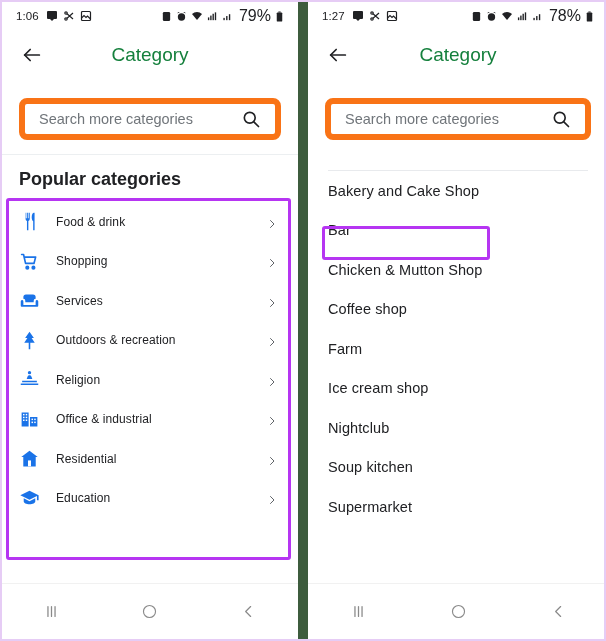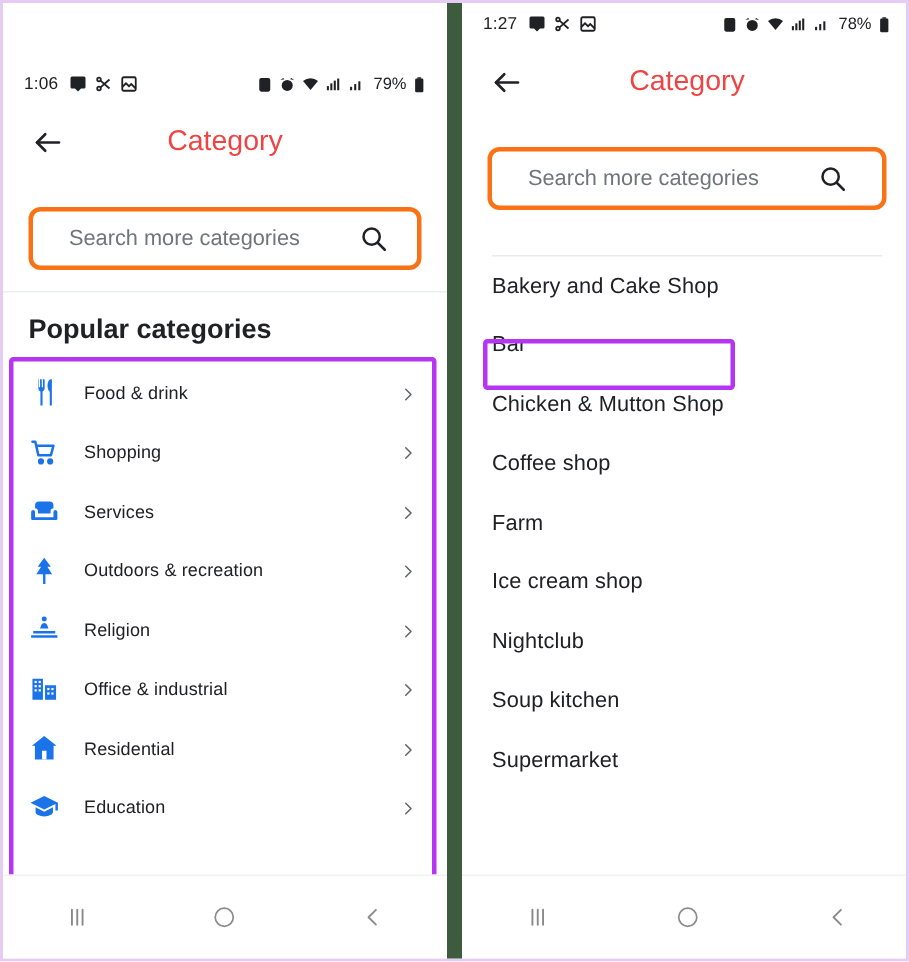--- a/index.html
+++ b/index.html
@@ -15,64 +15,64 @@
     background:#ffffff;
     border:2px solid #e6ccf5;
     overflow:hidden;
   }
   .panel{
     position:absolute;
     top:0; bottom:0;
     background:#ffffff;
     overflow:hidden;
   }
-  #panel-left{ left:0; width:296px;margin-top:40px; }
+  #panel-left{ left:0; width:296px; }
   #divider{
     position:absolute;
     left:296px; top:0; width:10px; height:641px;
     background:#3d5c3d;
   }
   #panel-right{ left:306px; width:300px; }
 
   
   .statusbar{
     position:absolute; top:0; left:0; right:0; height:28px;
     display:flex; align-items:center;
     padding:0 14px;
     font-size:11px; color:#1b1b1b;
   }
   .sb-time{ font-size:11.5px; letter-spacing:.1px; color:#202124; }
   .sb-left-icons{ display:flex; align-items:center; gap:5px; margin-left:7px; }
   .sb-spacer{ flex:1; }
   .sb-right-icons{ display:flex; align-items:center; gap:4px; }
-  .sb-battery-text{ font-size:11px; color:#202124; margin-left:2px; }
+  .sb-battery-text{ font-size:16px; color:#202124; margin-left:2px; }
   .sb-ico{ display:block; }
 
   
   .titlebar{
     position:absolute; top:28px; left:0; right:0; height:50px;
     display:flex; align-items:center;
   }
   .back-btn{
     width:44px; height:44px; margin-left:8px;
     display:flex; align-items:center; justify-content:center;
     cursor:pointer;
   }
   .screen-title{
     position:absolute; left:0; right:0; text-align:center;
-    font-size:19px; color:#ef4444; font-weight:400;
+    font-size:19px; color:#15803d; font-weight:400;
     pointer-events:none;
   }
 
   
   .searchbox{
     position:absolute; top:96px; left:17px; right:17px; height:42px;
-    border:3px solid #f97316; border-radius:8px;
+    border:6px solid #f97316; border-radius:8px;
     display:flex; align-items:center;
-    padding:0 24px;
+    padding:0 14px;
     background:#fff;
     cursor:text;
   }
   .search-input{
     flex:1; border:none; outline:none; background:transparent;
     font-family:"Liberation Sans", sans-serif;
     font-size:14.5px; color:#5f6368;
   }
   .search-input::placeholder{ color:#70757a; opacity:1; }
   .search-icon{ width:20px; height:20px; flex:0 0 auto; margin-left:6px; }

